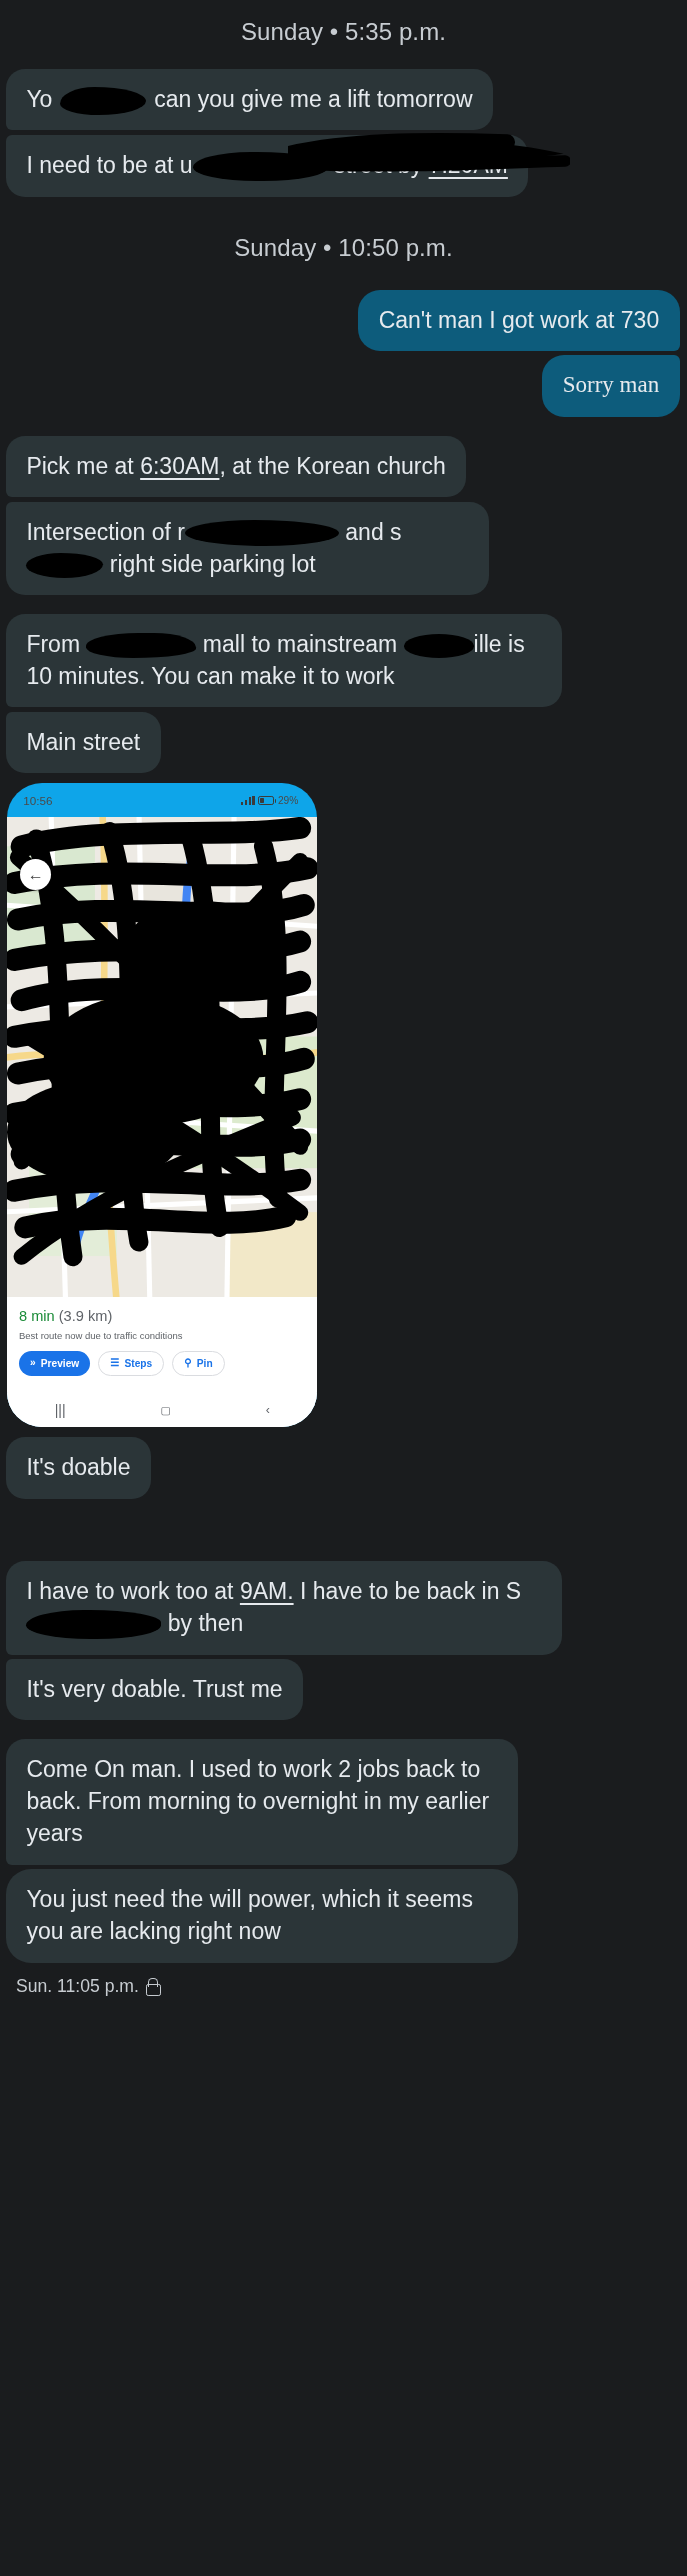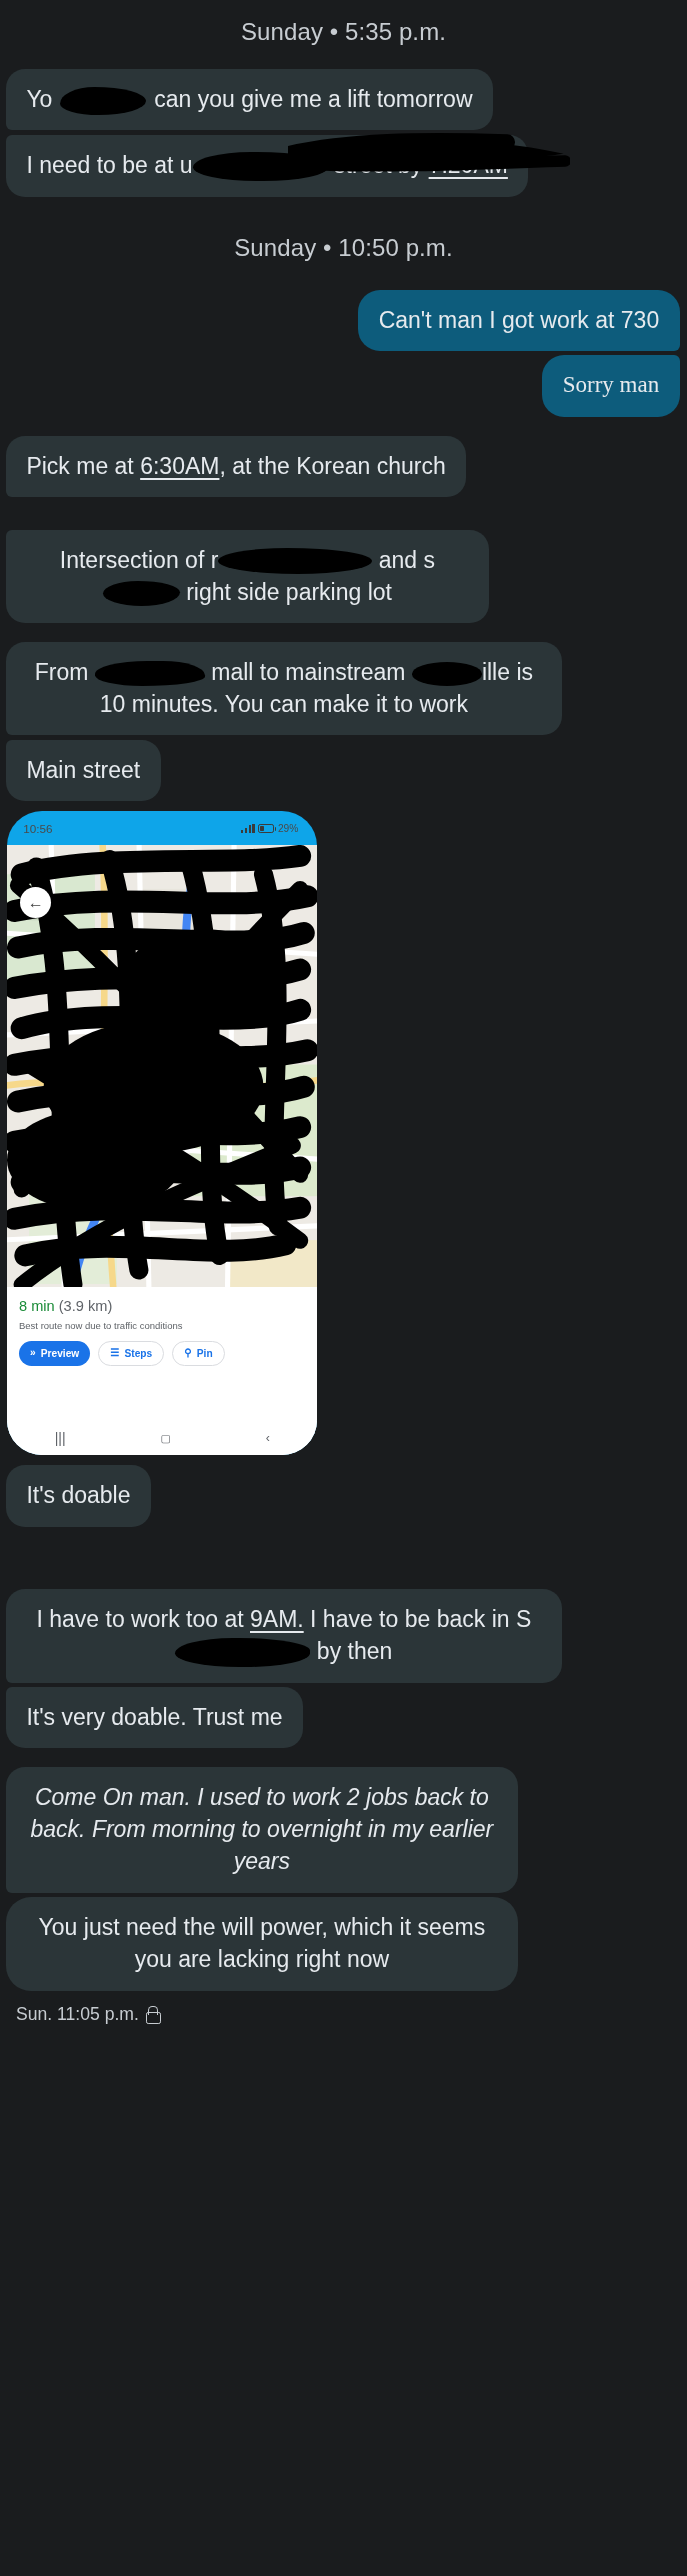--- a/index.html
+++ b/index.html
@@ -44,21 +44,20 @@
     color: #e6eaee;
     padding: 14px 20.5px 15.4px 20.5px;
     max-width: 578px;
     position: relative;
     word-wrap: break-word;
   }
   .in .bubble {
     background: #2b3538;
     margin-left: 5.9px;
     border-radius: 19px 19px 19px 19px;
-    text-align: center;
   }
   .out .bubble {
     background: #0d5c7c;
     margin-right: 7.3px;
     border-radius: 22px;
   }
 
   
   .in .bubble.grp-top    { border-radius: 19px 19px 19px 5.9px; }
   .in .bubble.grp-bottom { border-radius: 5.9px 19px 19px 19px; }
@@ -144,21 +143,21 @@
     width: 31px; height: 31px; border-radius: 50%;
     background: #ffffff;
     display: flex; align-items: center; justify-content: center;
     box-shadow: 0 0.7px 2.9px rgba(0,0,0,.3);
     z-index: 5; font-size: 16px; color: #444;
   }
   .map-svg { position: absolute; inset: 0; width: 100%; height: 100%; }
 
   .route-panel {
     position: absolute; left: 0; right: 0; bottom: 0;
-    height: 168px;
+    height: 130px;
     background: #fff;
     padding: 10.2px 11.7px 0 11.7px;
     z-index: 6;
   }
   .eta-line { font-size: 14.6px; line-height: 19px; }
   .eta-time { color: #1a8b37; font-weight: 500; }
   .eta-dist { color: #5f6368; }
   .eta-sub { font-size: 9.5px; color: #5f6368; margin-top: 3.7px; }
   .chip-row { display: flex; gap: 8px; margin-top: 9.5px; align-items: center; }
   .chip {
@@ -239,21 +238,21 @@
 
   <div class="row in">
     <div class="bubble grp-top" style="max-width:512px;">
       <span>Pick me at </span><span class="lnk">6:30AM</span><span>, at the Korean church</span>
     </div>
   </div>
 
   <div class="gap-sm"></div>
 
   <div class="row in">
-    <div class="bubble grp-bottom" style="max-width:483px;margin-top:28px;">
+    <div class="bubble grp-bottom" style="max-width:483px;">
       <span>Intersection of r</span><span class="redact blobF"></span><span> and s</span><span class="redact blobC"></span><span> right side parking lot</span>
     </div>
   </div>
 
   <div class="gap-lg"></div>
 
   <div class="row in">
     <div class="bubble grp-top" style="max-width:556px;">
       <span>From </span><span class="redact blobB"></span><span> mall to mainstream </span><span class="redact blobE"></span><span>ille is 10 minutes. You can make it to work</span>
     </div>
@@ -391,21 +390,21 @@
 
   <div class="gap-sm"></div>
 
   <div class="row in">
     <div class="bubble grp-bottom">It's very doable. Trust me</div>
   </div>
 
   <div class="gap-lg"></div>
 
   <div class="row in">
-    <div class="bubble grp-top" style="max-width:512px;font-style:italic;">Come On man. I used to work 2 jobs back to back. From morning to overnight in my earlier years</div>
+    <div class="bubble grp-top" style="max-width:512px;">Come On man. I used to work 2 jobs back to back. From morning to overnight in my earlier years</div>
   </div>
 
   <div class="gap-sm"></div>
 
   <div class="row in">
     <div class="bubble grp-bottom" style="max-width:512px;border-radius:25px;">You just need the will power, which it seems you are lacking right now</div>
   </div>
 
   <div class="footer-ts">
     <span>Sun. 11:05 p.m.</span>

